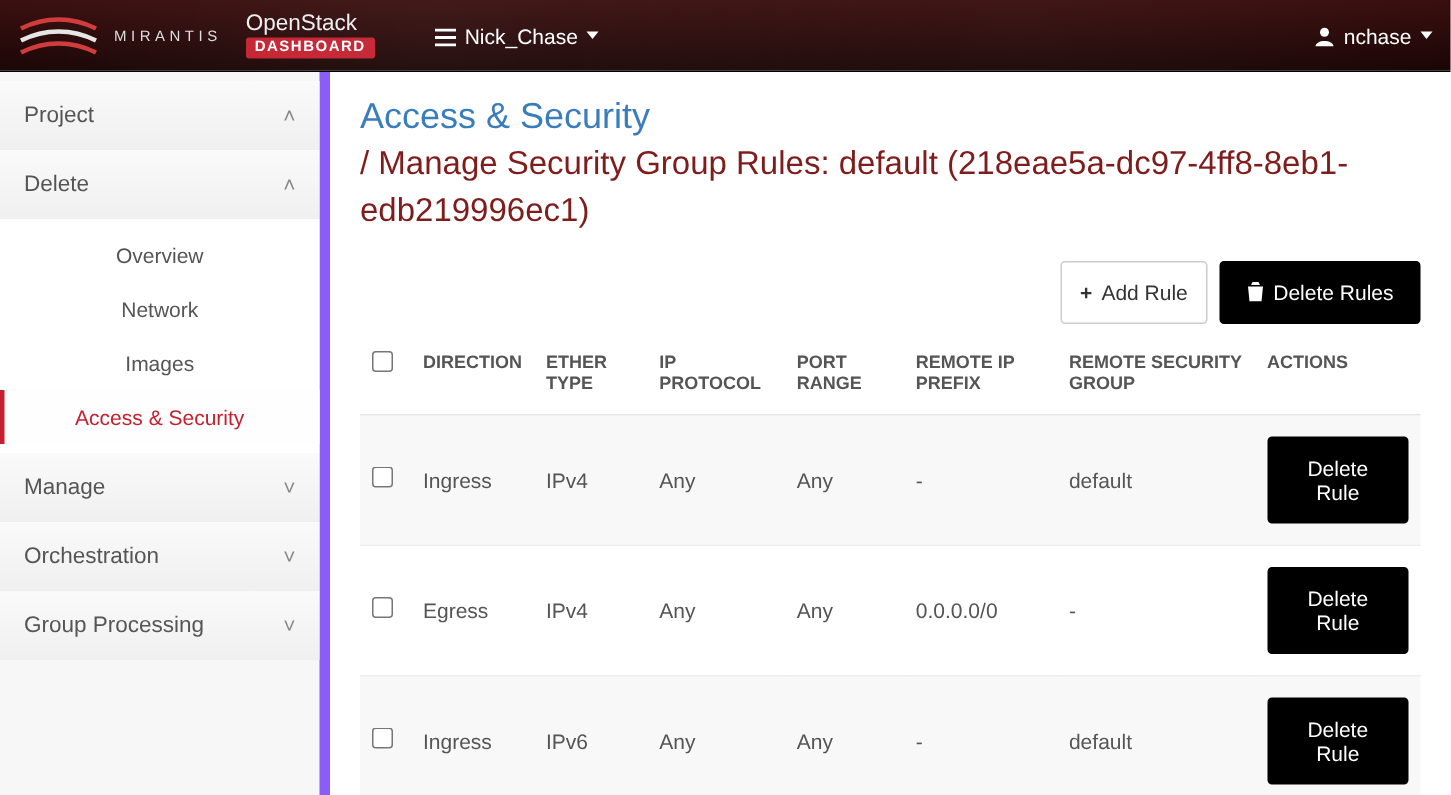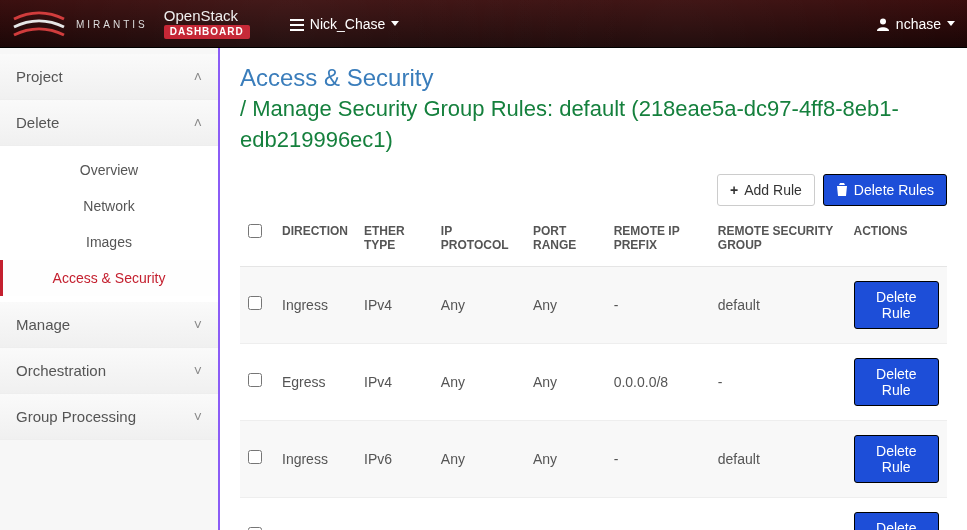--- a/index.html
+++ b/index.html
@@ -48,49 +48,49 @@
   .caret-down {
     display: inline-block; width: 0; height: 0;
     border-left: 4px solid transparent; border-right: 4px solid transparent;
     border-top: 5px solid #fff; vertical-align: middle;
   }
   .user-menu {
     margin-left: auto; display: flex; align-items: center; gap: 6px; cursor: pointer;
   }
   .layout { display: flex; height: calc(100% - 48px); }
   .sidebar {
-    width: 220px; background: #f7f7f7; border-right: 2px solid #8b5cf6;
+    width: 220px; background: #f7f7f7; border-right: 7px solid #8b5cf6;
     padding-top: 6px; position: relative;
   }
   .sb-group {
     display: flex; justify-content: space-between; align-items: center;
     padding: 14px 16px; color: #555; font-size: 15px; cursor: pointer;
     border-bottom: 1px solid #eee;
     background: linear-gradient(#fafafa,#f0f0f0);
   }
   .sb-sublist { padding: 6px 0 6px 0; background: #fff; }
   .sb-item {
     display: block; text-align: center; padding: 10px 16px;
     color: #555; cursor: pointer;
   }
   .sb-item.active {
     color: #c4202f; background: #fefefe; border-left: 3px solid #c4202f;
     font-weight: 500; padding-left: 13px;
   }
   .chev { font-size: 14px; color: #888; }
   .main { flex: 1; padding: 16px 20px 8px 20px; overflow: auto; }
   .breadcrumb-title .link { color: #3a7dbb; font-size: 24px; font-weight: 400; }
-  .breadcrumb-title .sub { color: #15803d; font-size: 22px; font-weight: 400; line-height: 1.4; margin-top: 2px; }
+  .breadcrumb-title .sub { color: #7f1d1d; font-size: 22px; font-weight: 400; line-height: 1.4; margin-top: 2px; }
   .actions-row { display: flex; justify-content: flex-end; gap: 8px; margin: 18px 0 8px; }
   .btn {
     border-radius: 3px; padding: 7px 12px; font-size: 14px; cursor: pointer;
     display: inline-flex; align-items: center; gap: 6px; border: 1px solid transparent;
   }
   .btn-default { background: #fff; border: 1px solid #ccc; color: #333; }
-  .btn-danger { background: #1d4ed8; color: #fff; border: 1px solid #000000; align-items: center; }
+  .btn-danger { background: #000000; color: #fff; border: 6px solid #000000; align-items: center; }
   table.tbl { width: 100%; border-collapse: collapse; }
   table.tbl th {
     text-align: left; font-size: 12px; color: #555; padding: 10px 8px 14px 8px;
     font-weight: 600; vertical-align: top; border-bottom: 1px solid #e5e5e5;
   }
   table.tbl td {
     padding: 14px 8px; border-bottom: 1px solid #eee; color: #555; font-size: 14px;
   }
   table.tbl tbody tr:nth-child(odd) td { background: #f8f8f8; }
   .cb { width: 14px; height: 14px; }
@@ -218,21 +218,21 @@
             <td>-</td>
             <td>default</td>
             <td class="row-action"><button class="btn btn-danger">Delete Rule</button></td>
           </tr>
           <tr>
             <td><input type="checkbox" class="cb" style=""></td>
             <td>Egress</td>
             <td>IPv4</td>
             <td>Any</td>
             <td>Any</td>
-            <td>0.0.0.0/8</td>
+            <td>0.0.0.0/0</td>
             <td>-</td>
             <td class="row-action"><button class="btn btn-danger">Delete Rule</button></td>
           </tr>
           <tr>
             <td><input type="checkbox" class="cb" style=""></td>
             <td>Ingress</td>
             <td>IPv6</td>
             <td>Any</td>
             <td>Any</td>
             <td>-</td>

